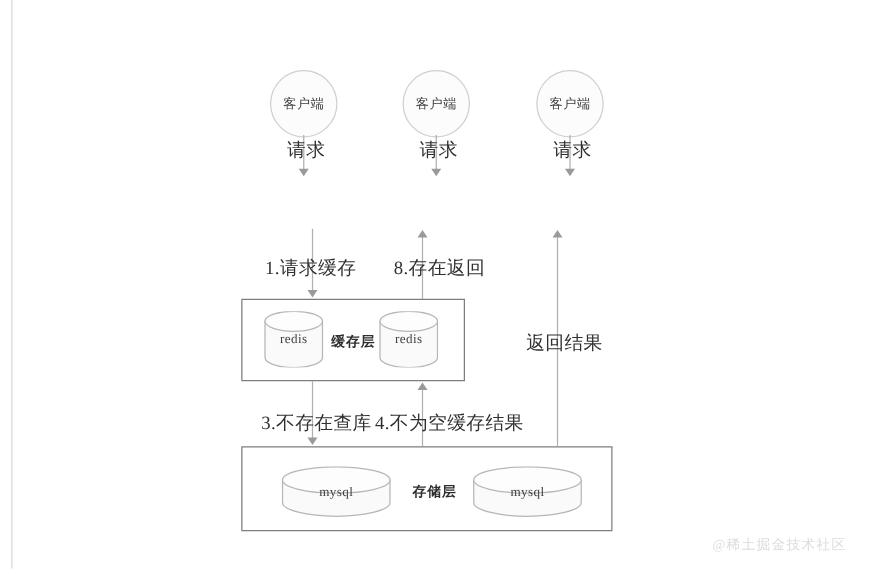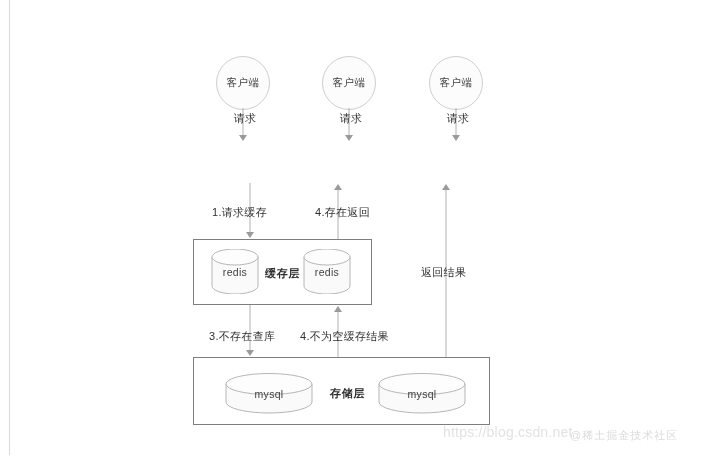--- a/index.html
+++ b/index.html
@@ -9,20 +9,21 @@
   }
   body {
     font-family: "Liberation Sans", "DejaVu Sans", sans-serif;
   }
   #canvas {
     position: relative;
     width: 716px;
     height: 455px;
     background: #ffffff;
     overflow: hidden;
+    font-family: Liberation Serif, serif;
   }
   
   .page-edge {
     position: absolute;
     left: 9px;
     top: 0;
     width: 1px;
     height: 460px;
     background: #d8d8d8;
   }
@@ -89,21 +90,21 @@
     letter-spacing: 0.8px;
     white-space: nowrap;
   }
   
   .conn {
     position: absolute;
     overflow: visible;
   }
   .edge-label {
     position: absolute;
-    font-size: 11px;
+    font-size: 15px;
     color: #303030;
     white-space: nowrap;
     letter-spacing: 0.3px;
   }
   
   .wm-url {
     position: absolute;
     left: 443px;
     top: 424px;
     font-size: 14px;
@@ -160,21 +161,21 @@
   <svg class="conn" style="left:235px; top:183px;" width="30" height="58">
     <line x1="15" y1="0" x2="15" y2="50" stroke="#b0b0b0" stroke-width="1"></line>
     <path d="M11,49 L19,49 L15,55 Z" fill="#9a9a9a"></path>
   </svg>
   <div class="edge-label" style="left:212px; top:205px;">1.请求缓存</div>
 
   <svg class="conn" style="left:323px; top:183px;" width="30" height="58">
     <line x1="15" y1="6" x2="15" y2="58" stroke="#b0b0b0" stroke-width="1"></line>
     <path d="M11,7 L19,7 L15,1 Z" fill="#9a9a9a"></path>
   </svg>
-  <div class="edge-label" style="left:315px; top:205px;">4.存在返回</div>
+  <div class="edge-label" style="left:315px; top:205px;">8.存在返回</div>
 
   <svg class="conn" style="left:431px; top:183px;" width="30" height="174">
     <line x1="15" y1="6" x2="15" y2="174" stroke="#b0b0b0" stroke-width="1"></line>
     <path d="M11,7 L19,7 L15,1 Z" fill="#9a9a9a"></path>
   </svg>
   <div class="edge-label" style="left:421px; top:265px;">返回结果</div>
 
   <div class="boxrect plain" style="left:193px; top:239px; width:179px; height:66px;"></div>
 
   <div class="cyl" style="left:211px; top:249px; width:48px; height:45px;">
@@ -220,16 +221,15 @@
   <div class="cyl" style="left:378px; top:373px; width:88px; height:41px;">
     <svg width="88" height="41" viewBox="0 0 88 41">
       <path d="M1,11 L1,29 A43,11 0 0,0 87,29 L87,11 Z" fill="#fafafa" stroke="#b6b6b6" stroke-width="1"></path>
       <ellipse cx="44" cy="11" rx="43" ry="10.5" fill="#fdfdfd" stroke="#b6b6b6" stroke-width="1"></ellipse>
     </svg>
     <div class="cyl-text">mysql</div>
   </div>
 
   <div class="layer-name" style="left:330px; top:386px;">存储层</div>
 
-  <div class="wm-url">https://blog.csdn.net</div>
   <div class="wm-brand">@稀土掘金技术社区</div>
 
 </div>
 
 </body></html>

